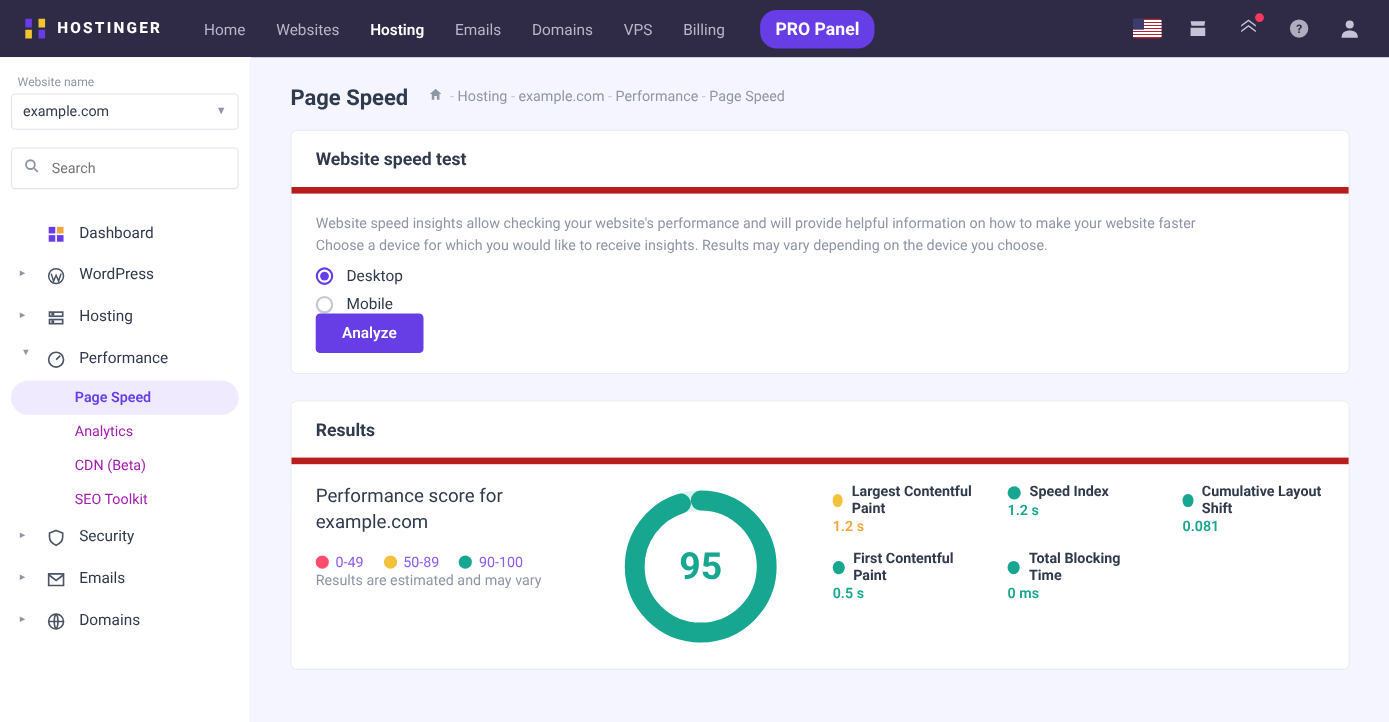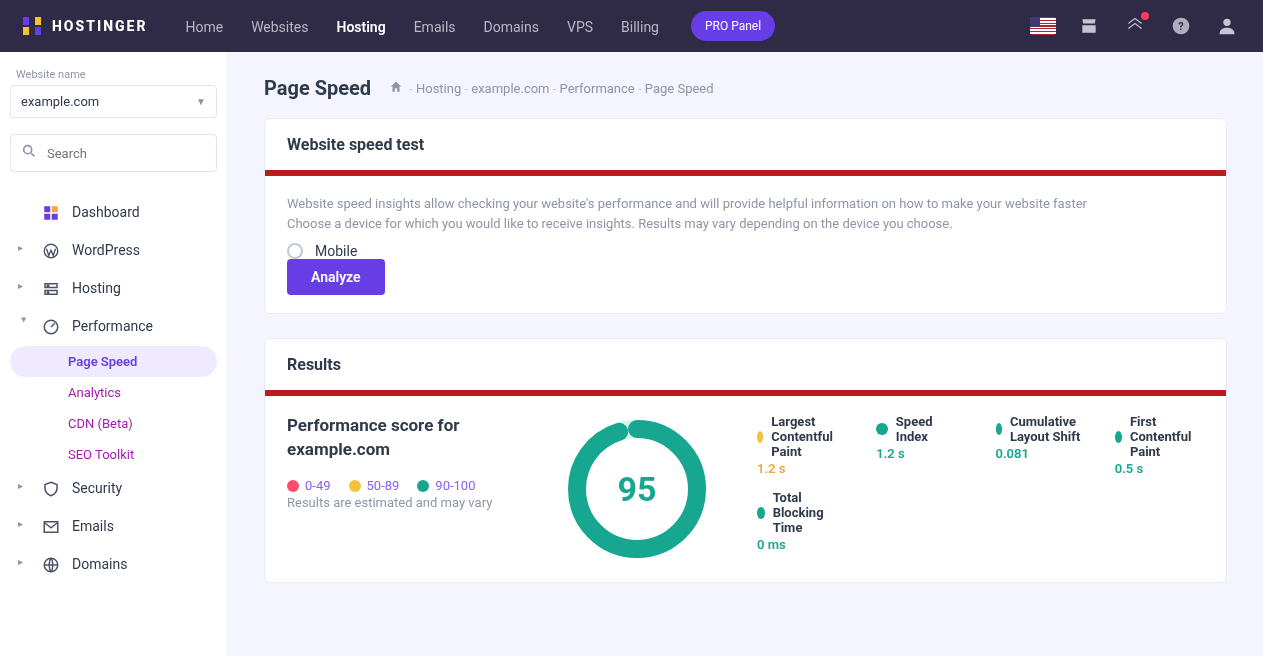--- a/index.html
+++ b/index.html
@@ -3,21 +3,21 @@
 <meta charset="utf-8">
 <style>
 *{margin:0;padding:0;box-sizing:border-box;font-family:-apple-system,BlinkMacSystemFont,"Segoe UI",Roboto,sans-serif}
 body{background:#f4f5ff;color:#2f3a4c}
 .topbar{background:#2f2b46;height:52px;display:flex;align-items:center;padding:0 20px;gap:6px}
 .logo{display:flex;align-items:center;gap:8px;margin-right:18px}
 .logo-mark svg{display:block}
 .logo-text{color:#fff;font-weight:800;letter-spacing:2px;font-size:14px}
 .nav-link{color:#b9b6c6;font-size:14px;padding:8px 14px;cursor:pointer}
 .nav-link.active{color:#fff;font-weight:600}
-.pro-btn{background:#673de6;color:#fff;font-size:12px;font-weight:400;padding:8px 14px;border-radius:15px;margin-left:12px;cursor:pointer}
+.pro-btn{background:#673de6;color:#fff;font-size:16px;font-weight:700;padding:8px 14px;border-radius:15px;margin-left:12px;cursor:pointer}
 .top-spacer{flex:1}
 .top-icon{width:32px;height:32px;display:flex;align-items:center;justify-content:center;color:#c7c3d6;cursor:pointer;position:relative;margin-left:8px}
 .flag{width:26px;height:18px;background:linear-gradient(#b22234 0 7.7%,#fff 0 15.4%,#b22234 0 23.1%,#fff 0 30.8%,#b22234 0 38.5%,#fff 0 46.2%,#b22234 0 53.9%,#fff 0 61.5%,#b22234 0 69.2%,#fff 0 76.9%,#b22234 0 84.6%,#fff 0 92.3%,#b22234 0 100%);position:relative;border-radius:2px}
 .flag::before{content:"";position:absolute;left:0;top:0;width:40%;height:54%;background:#3c3b6e}
 .badge{position:absolute;top:2px;right:2px;width:8px;height:8px;background:#ff3860;border-radius:50%}
 .layout{display:flex;min-height:calc(100vh - 52px)}
 .sidebar{width:228px;background:#fff;padding:16px 10px;border-right:1px solid #eef0f6}
 .field-label{font-size:11px;color:#9097a6;margin:0 0 4px 6px}
 .dropdown{border:1px solid #e1e4ec;border-radius:4px;padding:8px 10px;font-size:13px;color:#2f3a4c;display:flex;align-items:center;justify-content:space-between;cursor:pointer;margin-bottom:16px}
 .search{border:1px solid #e1e4ec;border-radius:4px;padding:8px 10px;display:flex;align-items:center;gap:10px;margin-bottom:22px}
@@ -39,28 +39,28 @@
 .card-body{padding:18px 22px}
 .muted{font-size:13px;color:#8e95a5;line-height:1.5}
 .section-label{font-size:14px;font-weight:700;color:#2f3a4c;margin:16px 0 4px}
 .radio-row{display:flex;align-items:center;gap:12px;margin-top:10px;font-size:14px;color:#2f3a4c;cursor:pointer}
 .radio{width:16px;height:16px;border:2px solid #c5c9d4;border-radius:50%;display:flex;align-items:center;justify-content:center}
 .radio.checked{border-color:#673de6}
 .radio.checked::after{content:"";width:8px;height:8px;background:#673de6;border-radius:50%}
 .analyze-btn{background:#673de6;color:#fff;font-size:14px;font-weight:600;padding:10px 24px;border-radius:4px;cursor:pointer;display:inline-block;border:none}
 .results-layout{display:flex;gap:30px;align-items:flex-start}
 .results-left{flex:0 0 230px}
-.score-title{font-size:17px;font-weight:700;line-height:1.4;margin-bottom:16px}
+.score-title{font-size:17px;font-weight:400;line-height:1.4;margin-bottom:16px}
 .legend{display:flex;gap:18px;align-items:center;font-size:13px;color:#8b5cf6;margin-bottom:0}
 .legend .dot{width:12px;height:12px;border-radius:50%;display:inline-block;margin-right:6px;vertical-align:middle}
 .donut-wrap{flex:0 0 180px;display:flex;justify-content:center}
 .donut{position:relative;width:150px;height:150px}
 .donut svg{transform:rotate(-90deg)}
 .donut-val{position:absolute;inset:0;display:flex;align-items:center;justify-content:center;font-size:34px;font-weight:700;color:#17a68f}
-.metrics{flex:1;display:grid;grid-template-columns:1fr 1fr 1fr 1fr;gap:14px 30px}
+.metrics{flex:1;display:grid;grid-template-columns:1fr 1fr 1fr;gap:14px 30px}
 .metric{display:flex;flex-direction:column;gap:2px}
 .metric-name{display:flex;align-items:center;gap:8px;font-size:13px;font-weight:700;color:#2f3a4c}
 .metric-name .mdot{width:12px;height:12px;border-radius:50%}
 .metric-val{font-size:13px;font-weight:600;}
 .c-good{color:#17a68f}
 .c-warn{color:#f3a63a}
 </style>
 </head>
 <body>
 
@@ -215,20 +215,24 @@
       </div>
     </div>
 
     <div class="card">
       <div class="card-head">Website speed test</div>
       <div class="card-body">
         <div class="muted">Website speed insights allow checking your website's performance and will provide helpful information on how to make your website faster</div>
         <div class="muted">Choose a device for which you would like to receive insights. Results may vary depending on the device you choose.</div>
         <div id="device-options">
             <div class="radio-row">
+              <span class="radio checked"></span>
+              <span>Desktop</span>
+            </div>
+            <div class="radio-row">
               <span class="radio"></span>
               <span>Mobile</span>
             </div>
           </div>
         <button class="analyze-btn">Analyze</button>
       </div>
     </div>
 
     <div class="card">
       <div class="card-head">Results</div>

